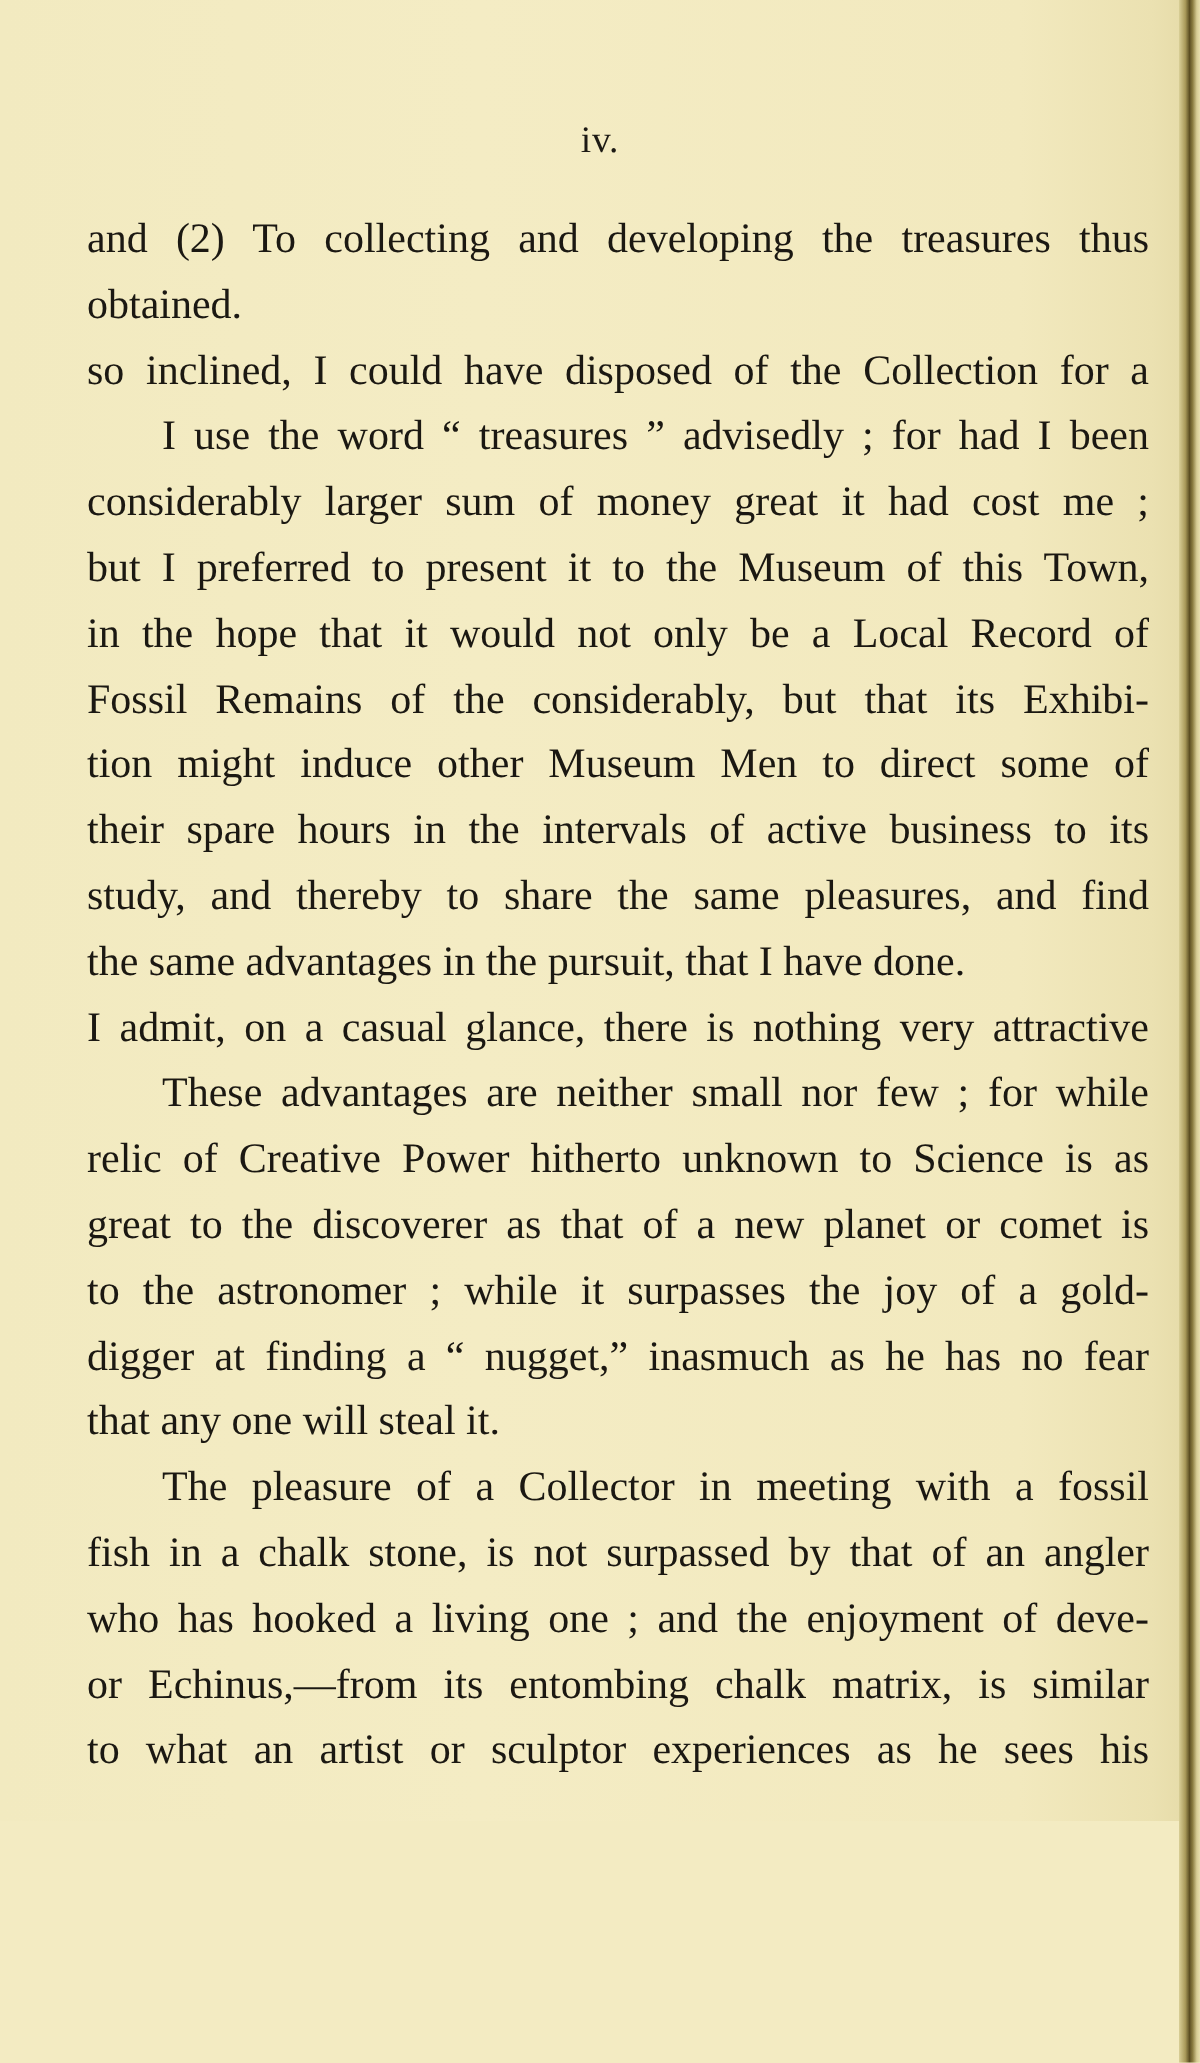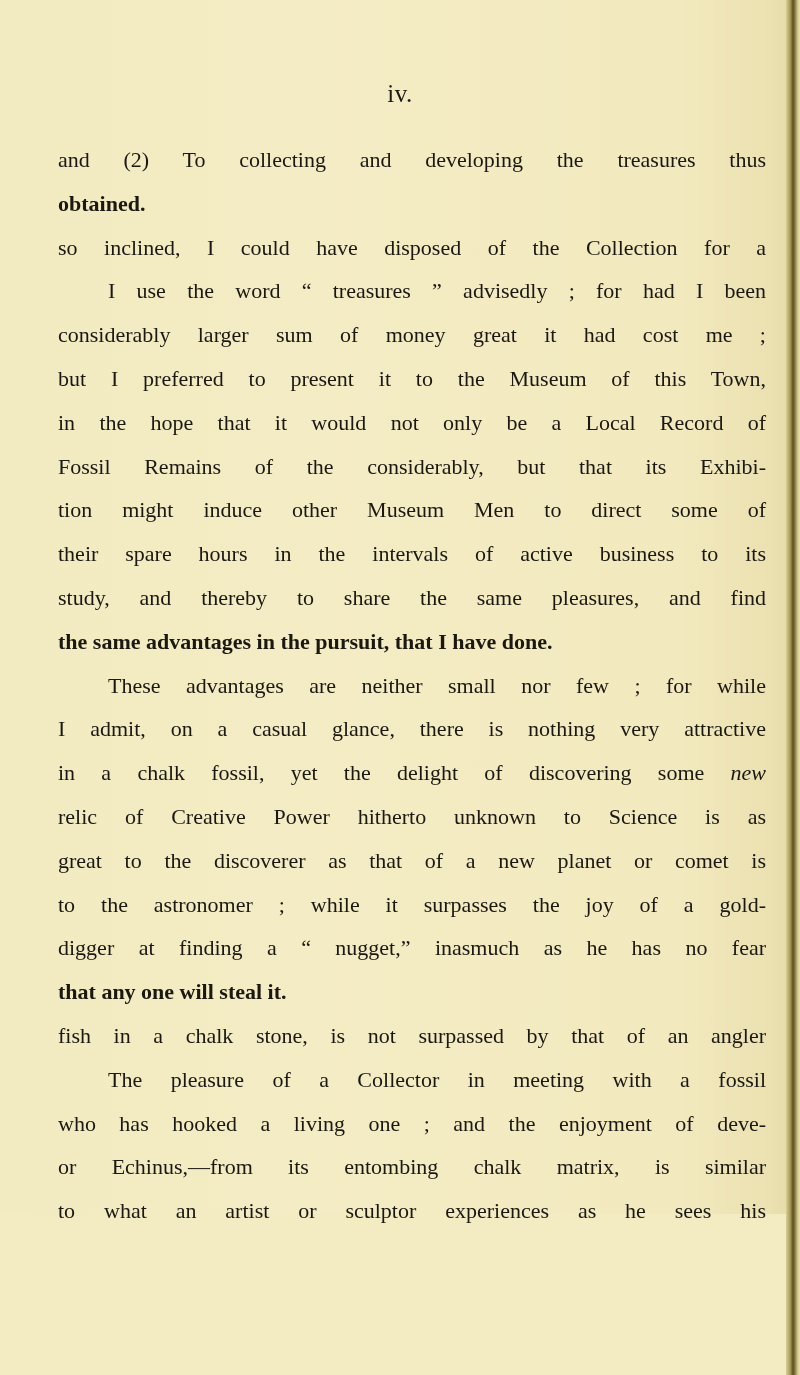--- a/index.html
+++ b/index.html
@@ -39,34 +39,33 @@
       font-size: 25px;
       color: #1d1a14;
       letter-spacing: 0.5px;
     }
     .text-block {
       position: absolute;
       left: 58px;
       top: 138px;
       width: 708px;
       font-family: "Liberation Serif", serif;
-      font-size: 22px;
+      font-size: 28px;
       line-height: 43.8px;
       color: #1b1812;
     }
     .line {
       display: block;
       white-space: nowrap;
       text-align: justify;
       text-align-last: justify;
       height: 43.8px;
     }
     .line.last {
       text-align-last: left;
-      font-weight: bold;
     }
     .line.indent {
       padding-left: 50px;
     }
     .ital {
       font-style: italic;
     }
   </style>
 </head>
 <body>
@@ -85,28 +84,27 @@
     <span class="line indent">I use the word “ treasures ” advisedly ; for had I been</span>
     <span class="line">considerably larger sum of money great it had cost me ;</span>
     <span class="line">but I preferred to present it to the Museum of this Town,</span>
     <span class="line">in the hope that it would not only be a Local Record of</span>
     <span class="line">Fossil Remains of the considerably, but that its Exhibi-</span>
     <span class="line">tion might induce other Museum Men to direct some of</span>
     <span class="line">their spare hours in the intervals of active business to its</span>
     <span class="line">study, and thereby to share the same pleasures, and find</span>
     <span class="line last">the same advantages in the pursuit, that I have done.</span>
 
+    <span class="line">I admit, on a casual glance, there is nothing very attractive</span>
     <span class="line indent">These advantages are neither small nor few ; for while</span>
-    <span class="line">I admit, on a casual glance, there is nothing very attractive</span>
-    <span class="line"><span>in a chalk fossil, yet the delight of discovering some</span> <span class="ital">new</span></span>
     <span class="line">relic of Creative Power hitherto unknown to Science is as</span>
     <span class="line">great to the discoverer as that of a new planet or comet is</span>
     <span class="line">to the astronomer ; while it surpasses the joy of a gold-</span>
     <span class="line">digger at finding a “ nugget,” inasmuch as he has no fear</span>
     <span class="line last">that any one will steal it.</span>
 
+    <span class="line indent">The pleasure of a Collector in meeting with a fossil</span>
     <span class="line">fish in a chalk stone, is not surpassed by that of an angler</span>
-    <span class="line indent">The pleasure of a Collector in meeting with a fossil</span>
     <span class="line">who has hooked a living one ; and the enjoyment of deve-</span>
     <span class="line">or Echinus,—from its entombing chalk matrix, is similar</span>
     <span class="line">to what an artist or sculptor experiences as he sees his</span>
   </div>
 </div>
 
 </body></html>

